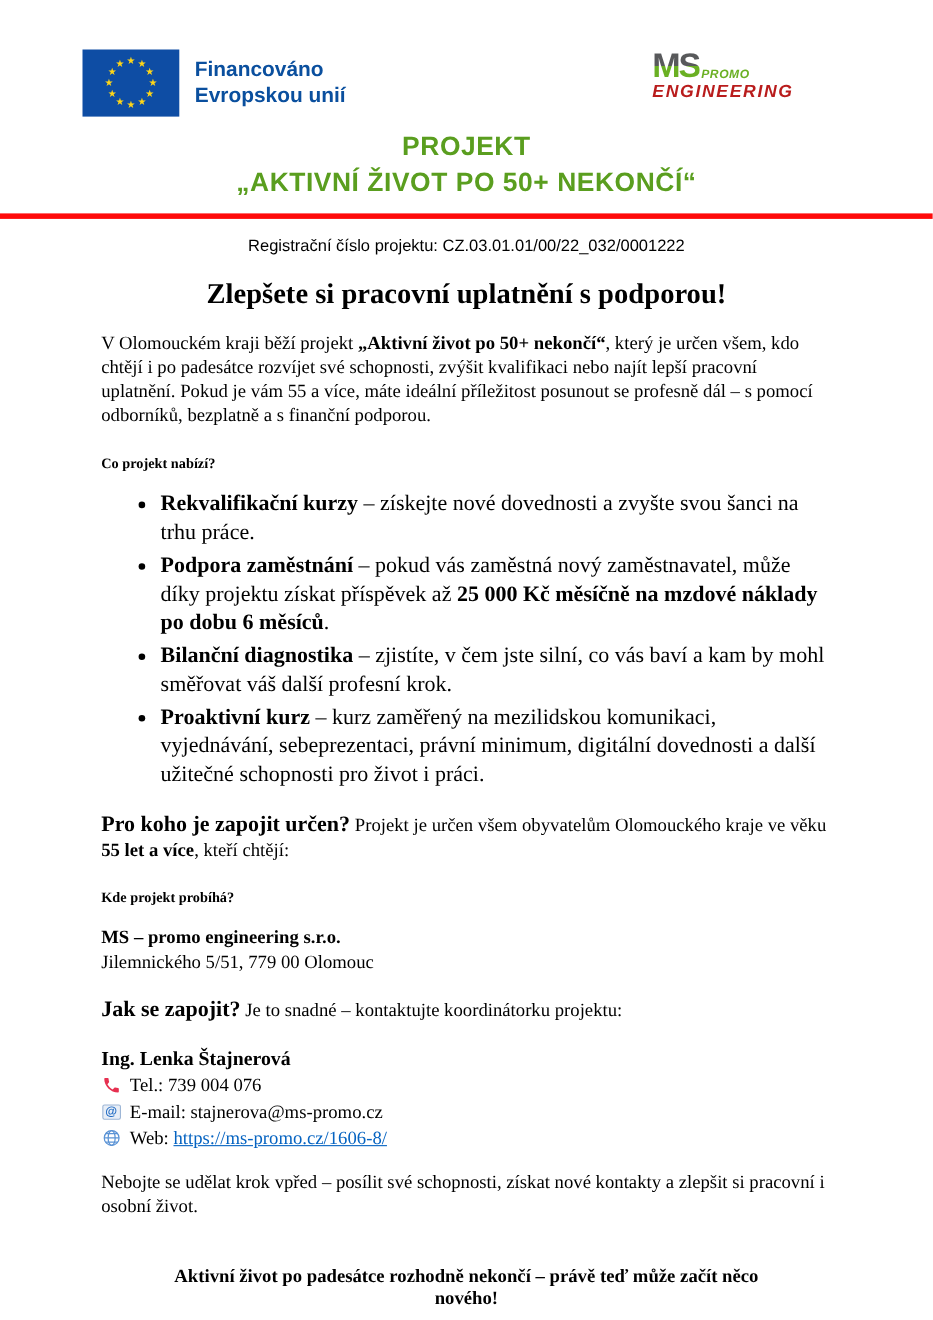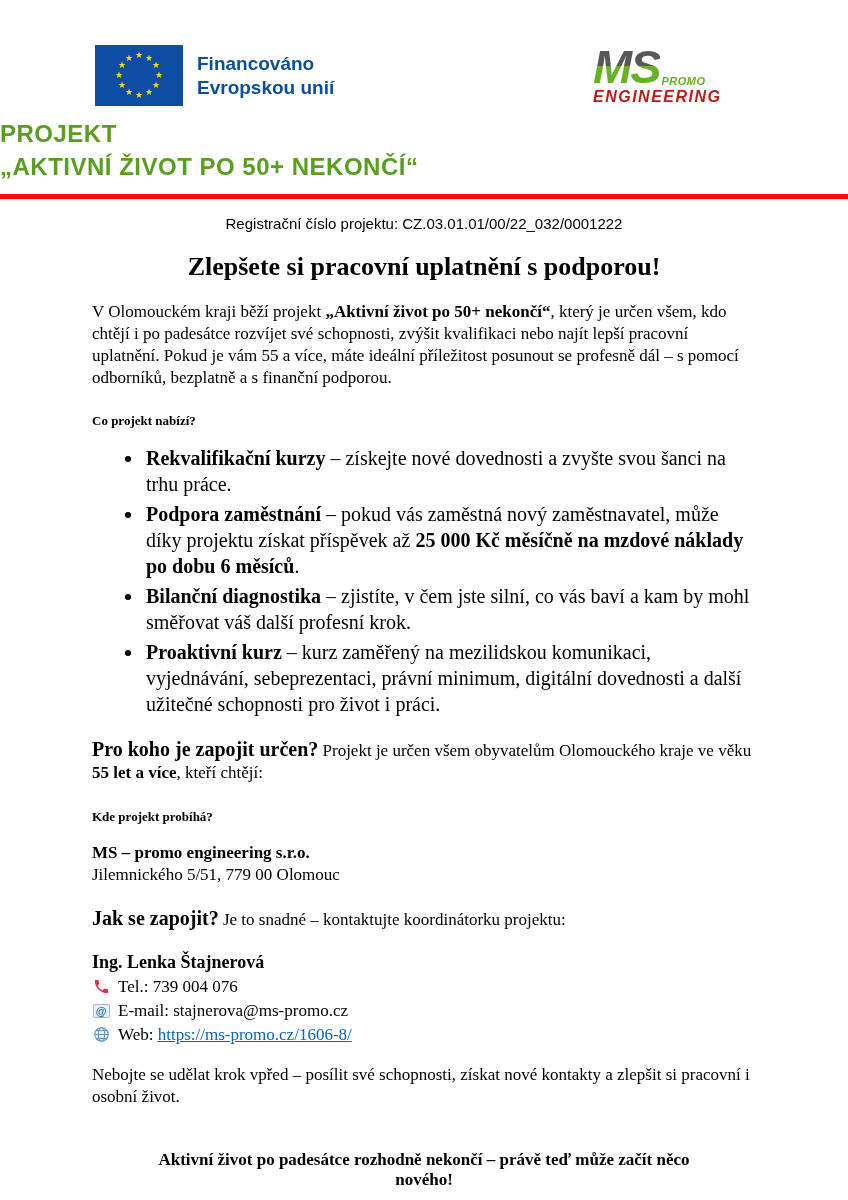--- a/index.html
+++ b/index.html
@@ -2,37 +2,37 @@
 <html lang="cs"><head>
 <meta charset="utf-8">
 <style>
   * { margin: 0; padding: 0; box-sizing: border-box; }
   html, body { width: 848px; height: 1200px; background: #ffffff; overflow: hidden; }
   body { font-family: "Liberation Serif", serif; color: #000; }
 
   .page { width: 848px; height: 1200px; position: relative; }
 
   
-  .header { display: flex; justify-content: space-between; align-items: flex-start; padding: 45px 90px 0 95px; }
+  .header { display: flex; justify-content: space-between; align-items: flex-start; padding: 45px 90px 0 75px; }
   .eu-logo { display: flex; align-items: center; gap: 14px; }
   .eu-flag { position: relative; width: 88px; height: 61px; background: #0e4da4; flex: 0 0 auto; }
   .eu-star { position: absolute; width: 10px; height: 10px; font-size: 9px; line-height: 10px; color: #ffd617; text-align: center; }
   .eu-star::before { content: "★"; }
   .eu-text { font-family: "Liberation Sans", sans-serif; font-weight: 700; font-size: 19px; line-height: 1.25; color: #0a4f9e; }
 
   .ms-logo { font-family: "Liberation Sans", sans-serif; text-align: left; width: 165px; position: relative; top: 2px; }
   .ms-top { display: flex; align-items: flex-end; }
-  .ms-ms { font-size: 47px; font-weight: 900; font-style: italic; line-height: 0.86; letter-spacing: -2px;
+  .ms-ms { font-size: 31px; font-weight: 900; line-height: 0.86; letter-spacing: -2px;
            background: linear-gradient(180deg, #58595b 0%, #58595b 47%, #6ab023 47%, #6ab023 100%);
            -webkit-background-clip: text; background-clip: text; color: transparent; }
   .ms-promo { font-size: 11px; font-weight: 800; font-style: italic; color: #6ab023; letter-spacing: 0.5px; margin-left: 2px; }
   .ms-eng { font-size: 16px; font-weight: 800; font-style: italic; color: #b91c1c; letter-spacing: 1.5px; margin-top: 1px; }
 
   
-  .title-block { text-align: left; margin-top: 14px; font-family: "Liberation Sans", sans-serif; font-weight: 700; color: #5a9e1f; }
+  .title-block { text-align: center; margin-top: 14px; font-family: "Liberation Sans", sans-serif; font-weight: 700; color: #5a9e1f; }
   .title-line1 { font-size: 24px; letter-spacing: 0.5px; }
   .title-line2 { font-size: 24px; letter-spacing: 0.5px; margin-top: 5px; }
 
   .red-rule { width: 848px; height: 5px; background: #ff0b0b; margin-top: 13px; }
 
   .registration { text-align: center; font-family: "Liberation Sans", sans-serif; font-size: 15px; margin-top: 16px; color: #000; }
 
   
   .content { padding: 0 92px; }
   .headline { text-align: center; font-size: 26px; font-weight: 700; margin-top: 20px; }

